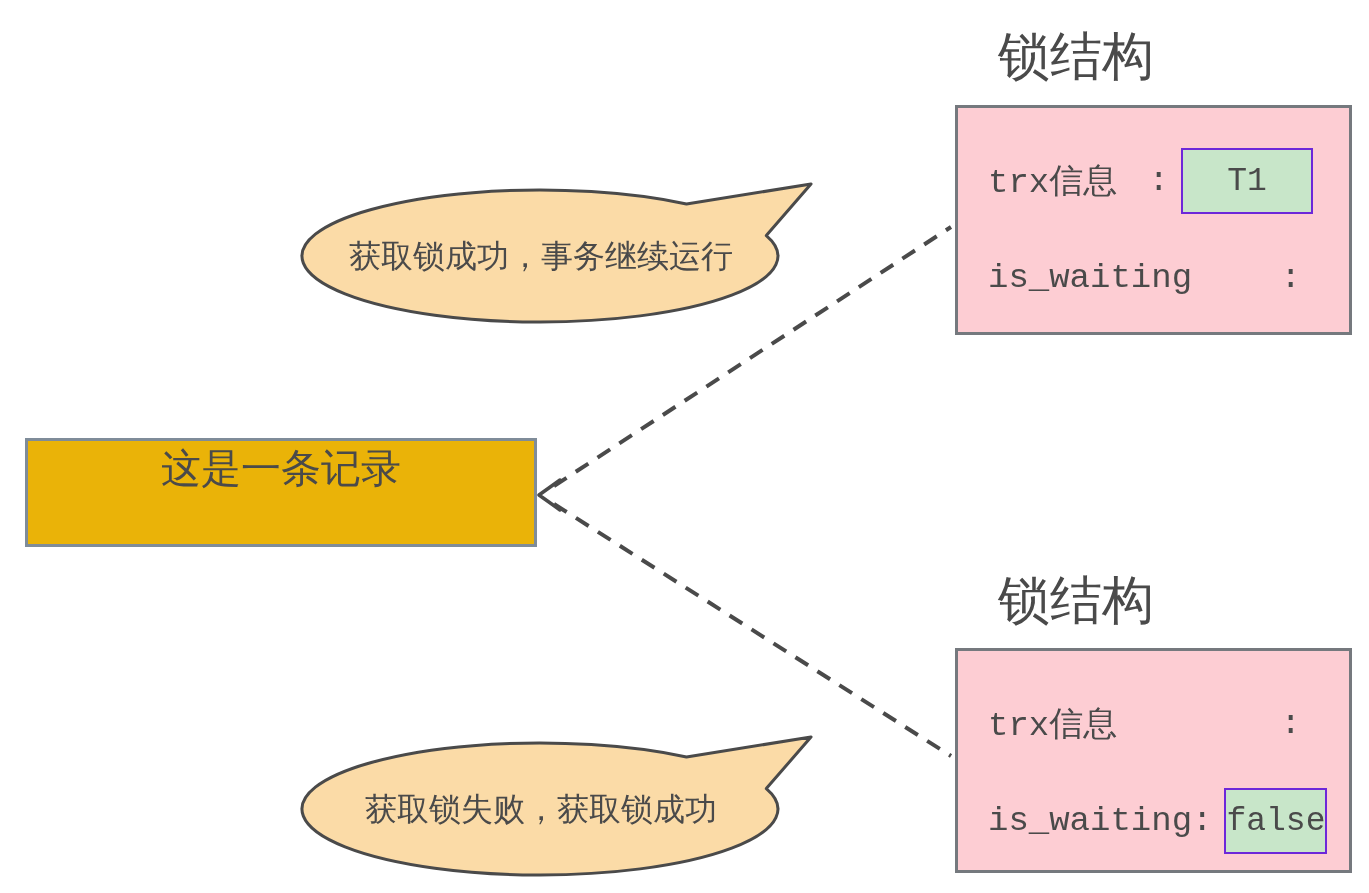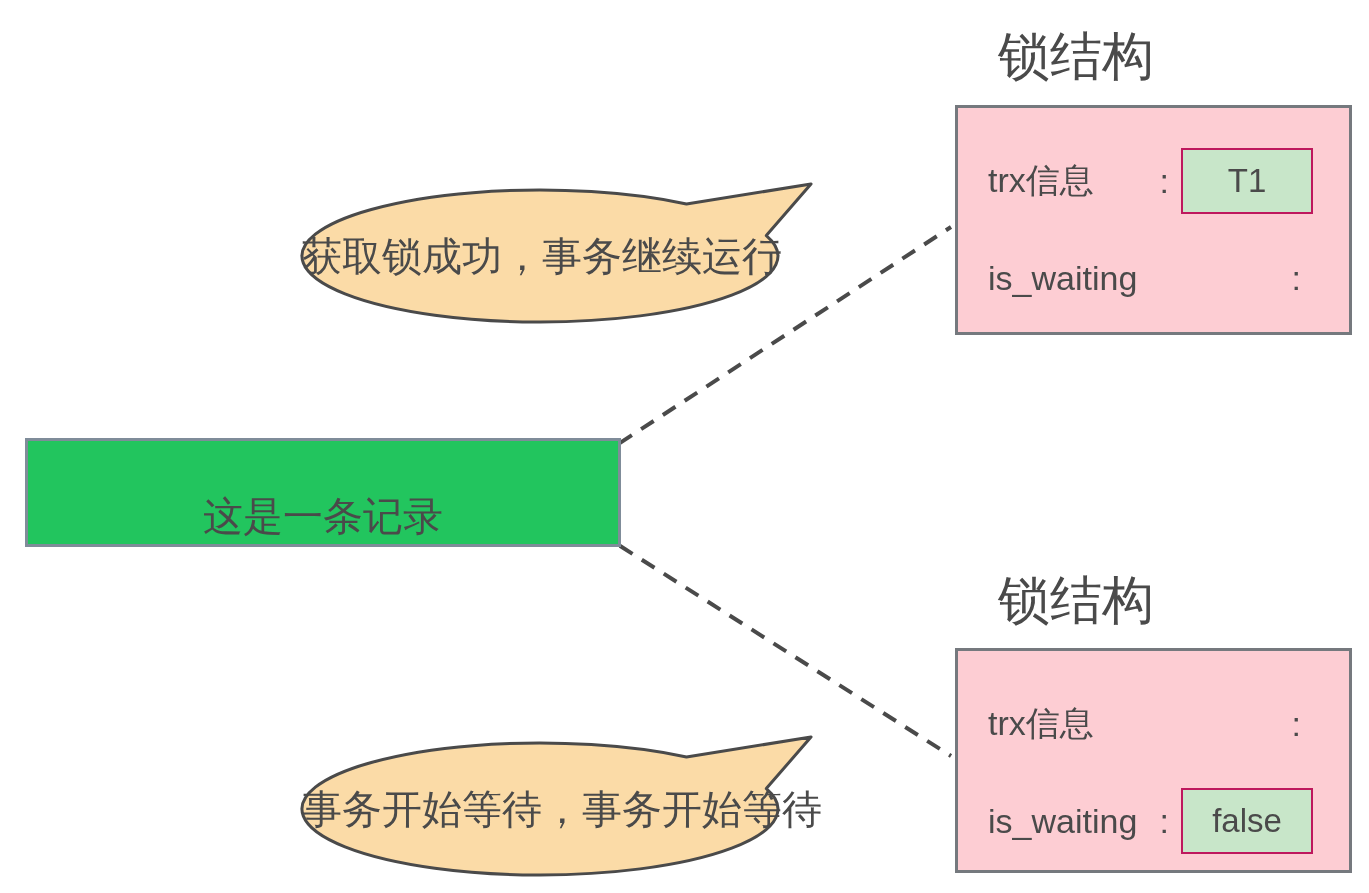--- a/index.html
+++ b/index.html
@@ -6,57 +6,57 @@
   body { font-family: "Liberation Sans", "DejaVu Sans", sans-serif; }
   .canvas {
     position: relative; width: 1369px; height: 893px;
     background: #ffffff; overflow: hidden; color: #4A4A4A;
   }
   .connector-layer { position: absolute; left: 0; top: 0; z-index: 1; }
   .dash-line { stroke: #4A4A4A; stroke-width: 4; stroke-dasharray: 15 11; }
   .arrowhead { stroke: #4A4A4A; stroke-width: 3.5; fill: none; stroke-linecap: round; stroke-linejoin: round; }
 
   .record-box {
-    position: absolute; left: 25px; top: 438px; width: 596px; height: 109px;
-    background: #22c55e; border: 3px solid #7F8C99; box-sizing: border-box;
-    display: flex; align-items: flex-end; justify-content: center;
+    position: absolute; left: 25px; top: 438px; width: 512px; height: 109px;
+    background: #eab308; border: 3px solid #7F8C99; box-sizing: border-box;
+    display: flex; align-items: flex-start; justify-content: center;
     font-size: 40px; z-index: 2;
   }
 
   .bubble { position: absolute; width: 540px; height: 155px; z-index: 3; }
   .bubble-success { left: 290px; top: 175px; }
   .bubble-fail   { left: 290px; top: 728px; }
   .bubble svg { position: absolute; left: 0; top: 0; overflow: visible; }
   .bubble-text {
     position: absolute; left: 12px; top: 60px; width: 478px;
-    text-align: center; font-size: 40px; line-height: 42px; white-space: nowrap;
+    text-align: center; font-size: 32px; line-height: 42px; white-space: nowrap;
   }
 
   .lock-title {
     position: absolute; left: 998px; width: 397px; text-align: left;
     font-size: 52px; z-index: 2;
   }
   .lock-title-top { top: 22px; }
   .lock-title-bottom { top: 566px; }
 
   .lock-card {
     position: absolute; left: 955px; width: 397px;
     background: #FDCDD3; border: 3px solid #75797E; box-sizing: border-box;
     display: flex; flex-direction: column; gap: 31px;
     padding: 40px 36px 0 30px; z-index: 2;
   }
   .lock-card-top { top: 105px; height: 230px; }
   .lock-card-bottom { top: 648px; height: 225px; }
 
-  .lock-row { display: flex; align-items: center; height: 66px; }
+  .lock-row { display: flex; align-items: center; height: 66px; font-family: Liberation Mono, monospace; }
   .lock-label { flex: 1; font-size: 34px; }
   .lock-colon { font-size: 34px; margin-right: 12px; }
   .value-box {
     width: 132px; height: 66px; box-sizing: border-box;
-    background: #C8E6C9; border: 2px solid #be185d;
+    background: #C8E6C9; border: 2px solid #6d28d9;
     display: flex; align-items: center; justify-content: center;
     font-size: 33px;
   }
 </style>
 </head>
 <body>
 
 <div class="canvas">
 
   <svg class="connector-layer" width="1369" height="893" viewBox="0 0 1369 893">
@@ -73,21 +73,21 @@
     <svg width="540" height="155" viewBox="0 0 540 155">
       <path d="M 396.5 29 A 238 66 0 1 0 476.3 60.6 L 521 9 Z" fill="#FBDBA7" stroke="#4A4A4A" stroke-width="3" stroke-linejoin="round"></path>
     </svg>
     <div class="bubble-text">获取锁成功，事务继续运行</div>
   </div>
 
   <div class="bubble bubble-fail">
     <svg width="540" height="155" viewBox="0 0 540 155">
       <path d="M 396.5 29 A 238 66 0 1 0 476.3 60.6 L 521 9 Z" fill="#FBDBA7" stroke="#4A4A4A" stroke-width="3" stroke-linejoin="round"></path>
     </svg>
-    <div class="bubble-text">事务开始等待，事务开始等待</div>
+    <div class="bubble-text">获取锁失败，获取锁成功</div>
   </div>
 
   <div class="lock-title lock-title-top">锁结构</div>
   <div class="lock-card lock-card-top">
     <div class="lock-row">
       <span class="lock-label">trx信息</span>
       <span class="lock-colon">:</span>
       <span class="value-box">T1</span>
     </div>
     <div class="lock-row">

